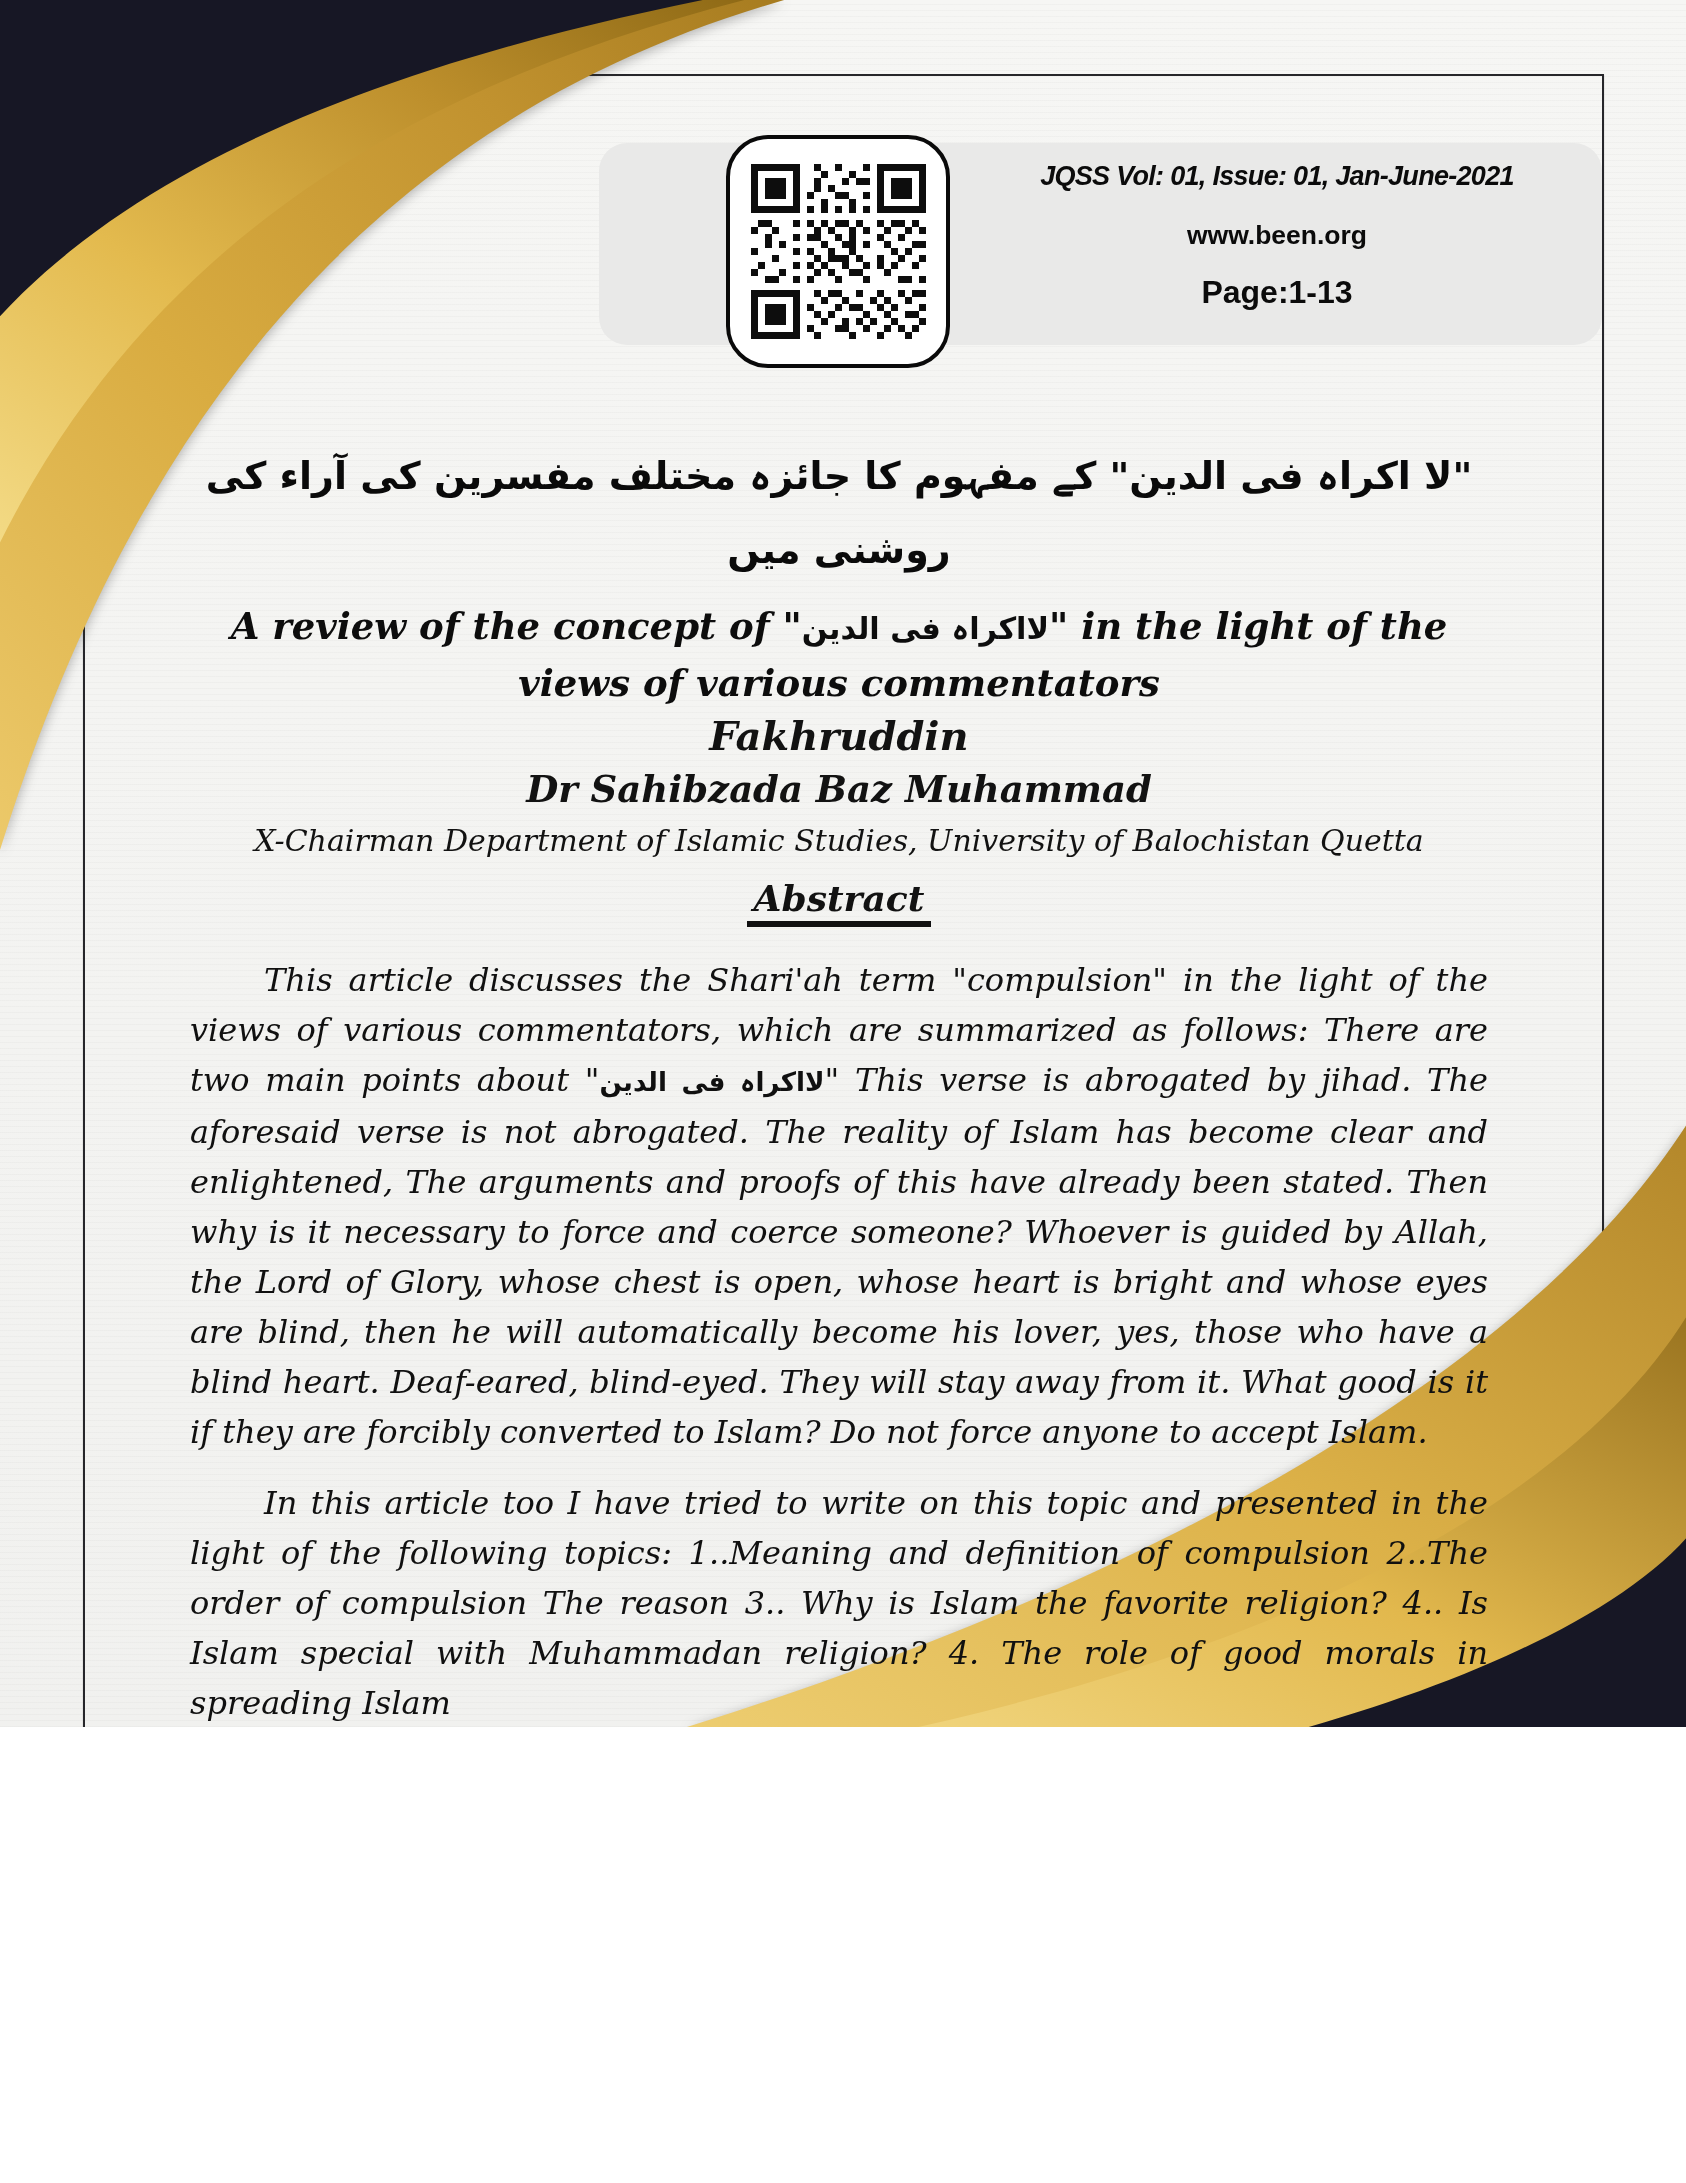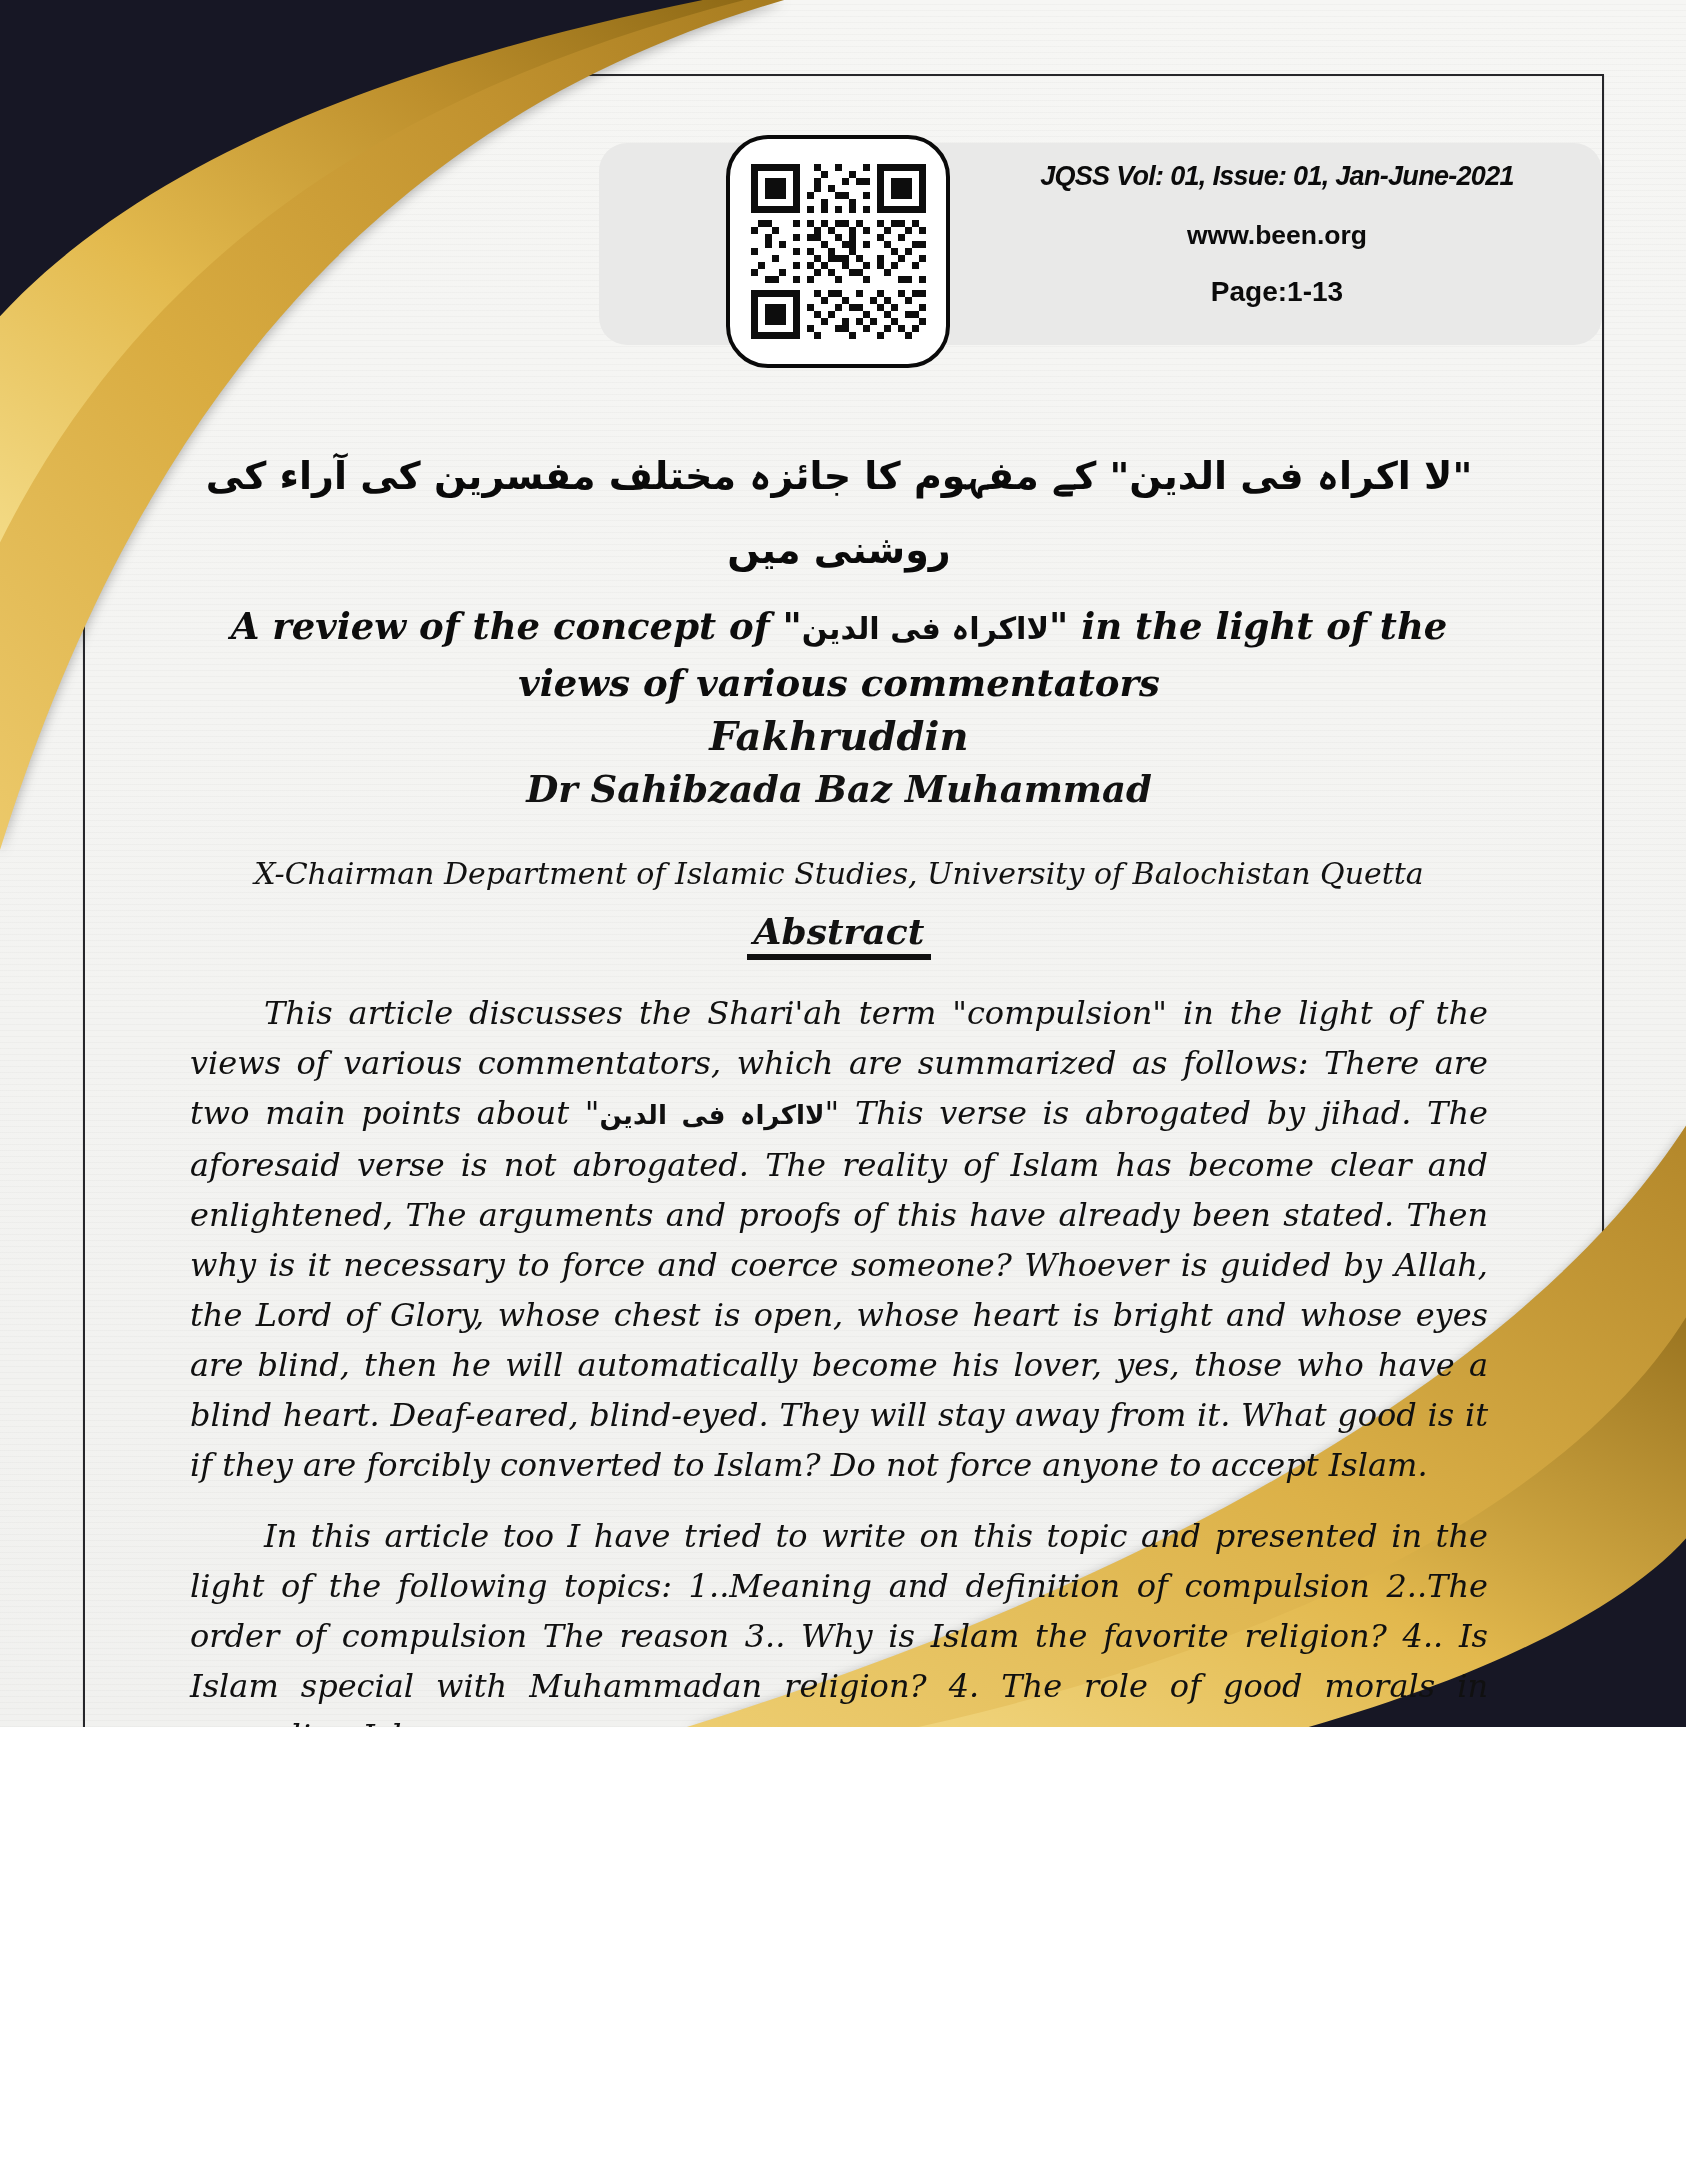--- a/index.html
+++ b/index.html
@@ -29,21 +29,21 @@
   .header-band{
     position:absolute;left:599px;top:143px;width:1003px;height:202px;
     background:#e9e9e8;border-radius:28px;z-index:3;
   }
   .hdr-text{
     position:absolute;left:367px;top:17px;width:622px;text-align:center;
     font-family:"Liberation Sans", sans-serif;color:#0b0b0b;
   }
   .journal-line{font-size:27px;font-weight:bold;font-style:italic;letter-spacing:-0.7px;line-height:32px;margin-bottom:28px;}
   .website{font-size:26.5px;font-weight:bold;line-height:30px;margin-bottom:26.5px;}
-  .pages{font-size:28px;font-weight:bold;line-height:30px;}
+  .pages{font-size:32px;font-weight:bold;line-height:30px;}
   
   .qr-card{
     position:absolute;left:726px;top:135px;width:224px;height:233px;
     box-sizing:border-box;background:#ffffff;border:4px solid #0a0a0a;border-radius:42px;
     z-index:4;display:flex;align-items:center;justify-content:center;
   }
   .qr-card svg{width:175px;height:175px;}
   
   .content{position:absolute;left:190px;top:439px;width:1298px;z-index:3;}
   .urdu-title{
@@ -51,21 +51,21 @@
     font-family:"DejaVu Sans", sans-serif;font-weight:bold;
     font-size:38px;line-height:74px;margin-bottom:12px;color:#0a0a0a;
   }
   .eng-title{
     text-align:center;font-weight:bold;font-style:italic;
     font-size:37px;line-height:54px;color:#0d0d0d;
   }
   .author-name{text-align:center;font-weight:bold;font-style:italic;font-size:40px;line-height:52px;}
   .author-affil{text-align:center;font-style:italic;font-size:29px;line-height:46px;}
   .author-name.a2{font-size:37px;line-height:54px;}
-  .author-affil.a2f{font-size:30px;line-height:49px;margin-top:33px;}
+  .author-affil.a2f{font-size:30px;line-height:49px;}
   .abstract-head{text-align:center;line-height:61px;margin-top:2.6px;}
   .abstract-word{
     font-weight:bold;font-style:italic;font-size:36px;
     border-bottom:6px solid #101010;padding:0 6.6px 2.6px 6.6px;
   }
   p.abs{
     margin:17px 0 0 0;font-style:italic;font-size:32px;line-height:50px;
     text-align:justify;text-indent:74px;color:#101010;
   }
   p.abs.p2{margin-top:21px;}

